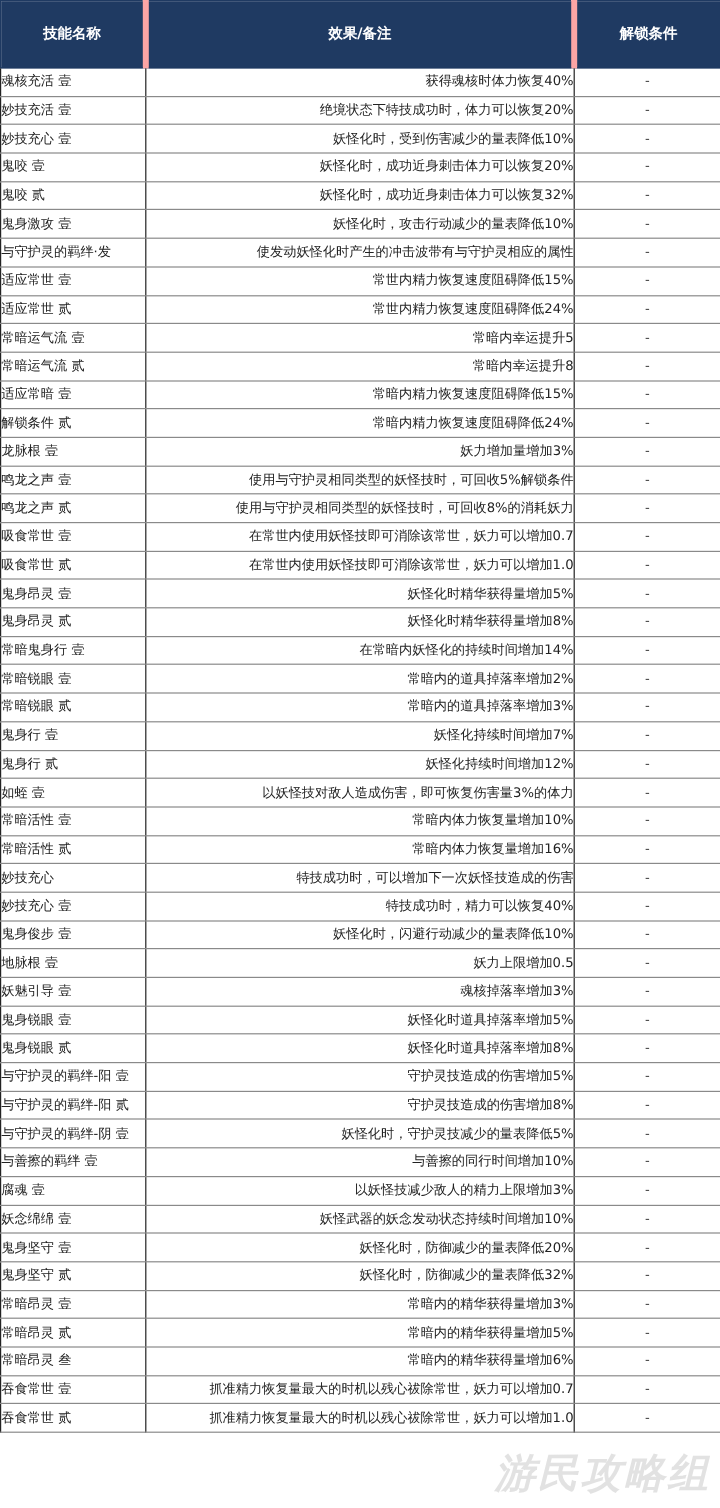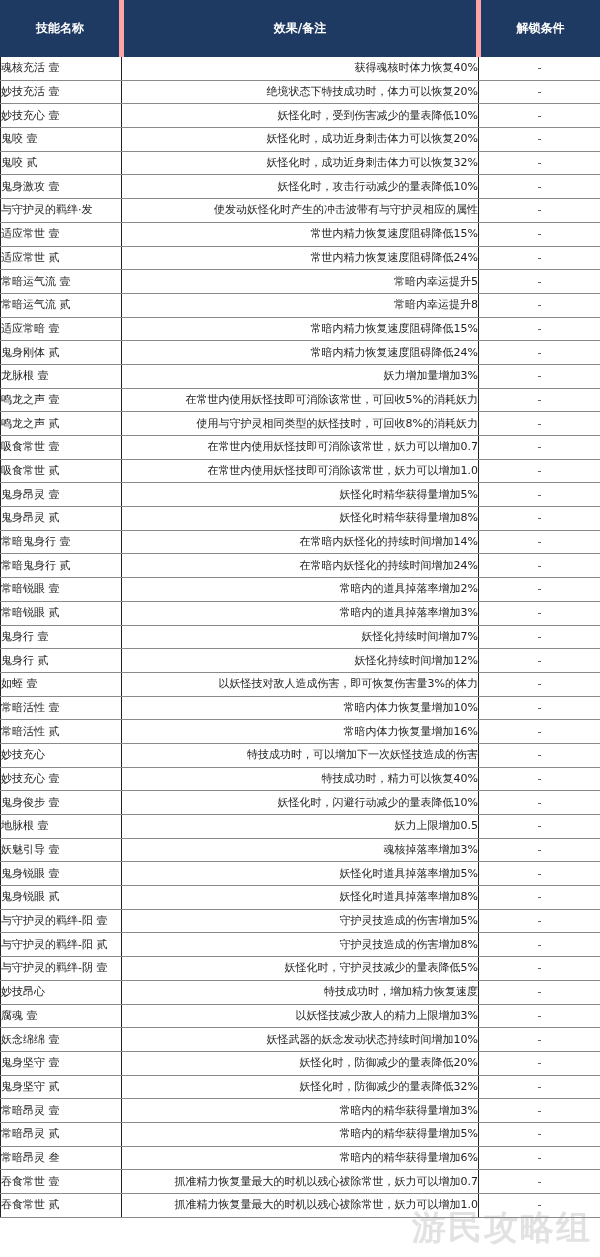--- a/index.html
+++ b/index.html
@@ -13,21 +13,21 @@
        height: 23px; border: 1px solid #1f3a62; padding: 16px; text-align: center; margin-left: 42px; }
   th.sep { border-left: 5px solid #fca5a5; }
   td { height: 22.7px; border: 1px solid #222; font-size: 11px; color: #222;
        padding: 0; white-space: nowrap; overflow: hidden; line-height: 22px; }
   tr.row td { border-bottom: 1px solid #8a8a8a; }
   td.name { }
   td.effect { text-align: right; padding-left: 3px; }
   td.unlock { text-align: center; color: #444; }
   .watermark { position: absolute; right: 8px; bottom: 6px; font-size: 34px; font-weight: bold;
                color: rgba(150,150,150,0.28); letter-spacing: 2px; pointer-events: none;
-               }
+               font-style: italic; }
 </style>
 </head>
 <body>
 
 <table>
   <colgroup>
       <col class="c1">
       <col class="c2">
       <col class="c3">
     </colgroup>
@@ -93,32 +93,32 @@
         <td class="name">常暗运气流 贰</td>
         <td class="effect">常暗内幸运提升8</td>
         <td class="unlock">-</td>
       </tr>
       <tr class="row">
         <td class="name">适应常暗 壹</td>
         <td class="effect">常暗内精力恢复速度阻碍降低15%</td>
         <td class="unlock">-</td>
       </tr>
       <tr class="row">
-        <td class="name">鬼身刚体 贰</td>
+        <td class="name">解锁条件 贰</td>
         <td class="effect">常暗内精力恢复速度阻碍降低24%</td>
         <td class="unlock">-</td>
       </tr>
       <tr class="row">
         <td class="name">龙脉根 壹</td>
         <td class="effect">妖力增加量增加3%</td>
         <td class="unlock">-</td>
       </tr>
       <tr class="row">
         <td class="name">鸣龙之声 壹</td>
-        <td class="effect">在常世内使用妖怪技即可消除该常世，可回收5%的消耗妖力</td>
+        <td class="effect">使用与守护灵相同类型的妖怪技时，可回收5%解锁条件</td>
         <td class="unlock">-</td>
       </tr>
       <tr class="row">
         <td class="name">鸣龙之声 贰</td>
         <td class="effect">使用与守护灵相同类型的妖怪技时，可回收8%的消耗妖力</td>
         <td class="unlock">-</td>
       </tr>
       <tr class="row">
         <td class="name">吸食常世 壹</td>
         <td class="effect">在常世内使用妖怪技即可消除该常世，妖力可以增加0.7</td>
@@ -138,25 +138,20 @@
         <td class="name">鬼身昂灵 贰</td>
         <td class="effect">妖怪化时精华获得量增加8%</td>
         <td class="unlock">-</td>
       </tr>
       <tr class="row">
         <td class="name">常暗鬼身行 壹</td>
         <td class="effect">在常暗内妖怪化的持续时间增加14%</td>
         <td class="unlock">-</td>
       </tr>
       <tr class="row">
-        <td class="name">常暗鬼身行 贰</td>
-        <td class="effect">在常暗内妖怪化的持续时间增加24%</td>
-        <td class="unlock">-</td>
-      </tr>
-      <tr class="row">
         <td class="name">常暗锐眼 壹</td>
         <td class="effect">常暗内的道具掉落率增加2%</td>
         <td class="unlock">-</td>
       </tr>
       <tr class="row">
         <td class="name">常暗锐眼 贰</td>
         <td class="effect">常暗内的道具掉落率增加3%</td>
         <td class="unlock">-</td>
       </tr>
       <tr class="row">
@@ -228,22 +223,22 @@
         <td class="name">与守护灵的羁绊-阳 贰</td>
         <td class="effect">守护灵技造成的伤害增加8%</td>
         <td class="unlock">-</td>
       </tr>
       <tr class="row">
         <td class="name">与守护灵的羁绊-阴 壹</td>
         <td class="effect">妖怪化时，守护灵技减少的量表降低5%</td>
         <td class="unlock">-</td>
       </tr>
       <tr class="row">
-        <td class="name">妙技昂心</td>
-        <td class="effect">特技成功时，增加精力恢复速度</td>
+        <td class="name">与善擦的羁绊 壹</td>
+        <td class="effect">与善擦的同行时间增加10%</td>
         <td class="unlock">-</td>
       </tr>
       <tr class="row">
         <td class="name">腐魂 壹</td>
         <td class="effect">以妖怪技减少敌人的精力上限增加3%</td>
         <td class="unlock">-</td>
       </tr>
       <tr class="row">
         <td class="name">妖念绵绵 壹</td>
         <td class="effect">妖怪武器的妖念发动状态持续时间增加10%</td>

